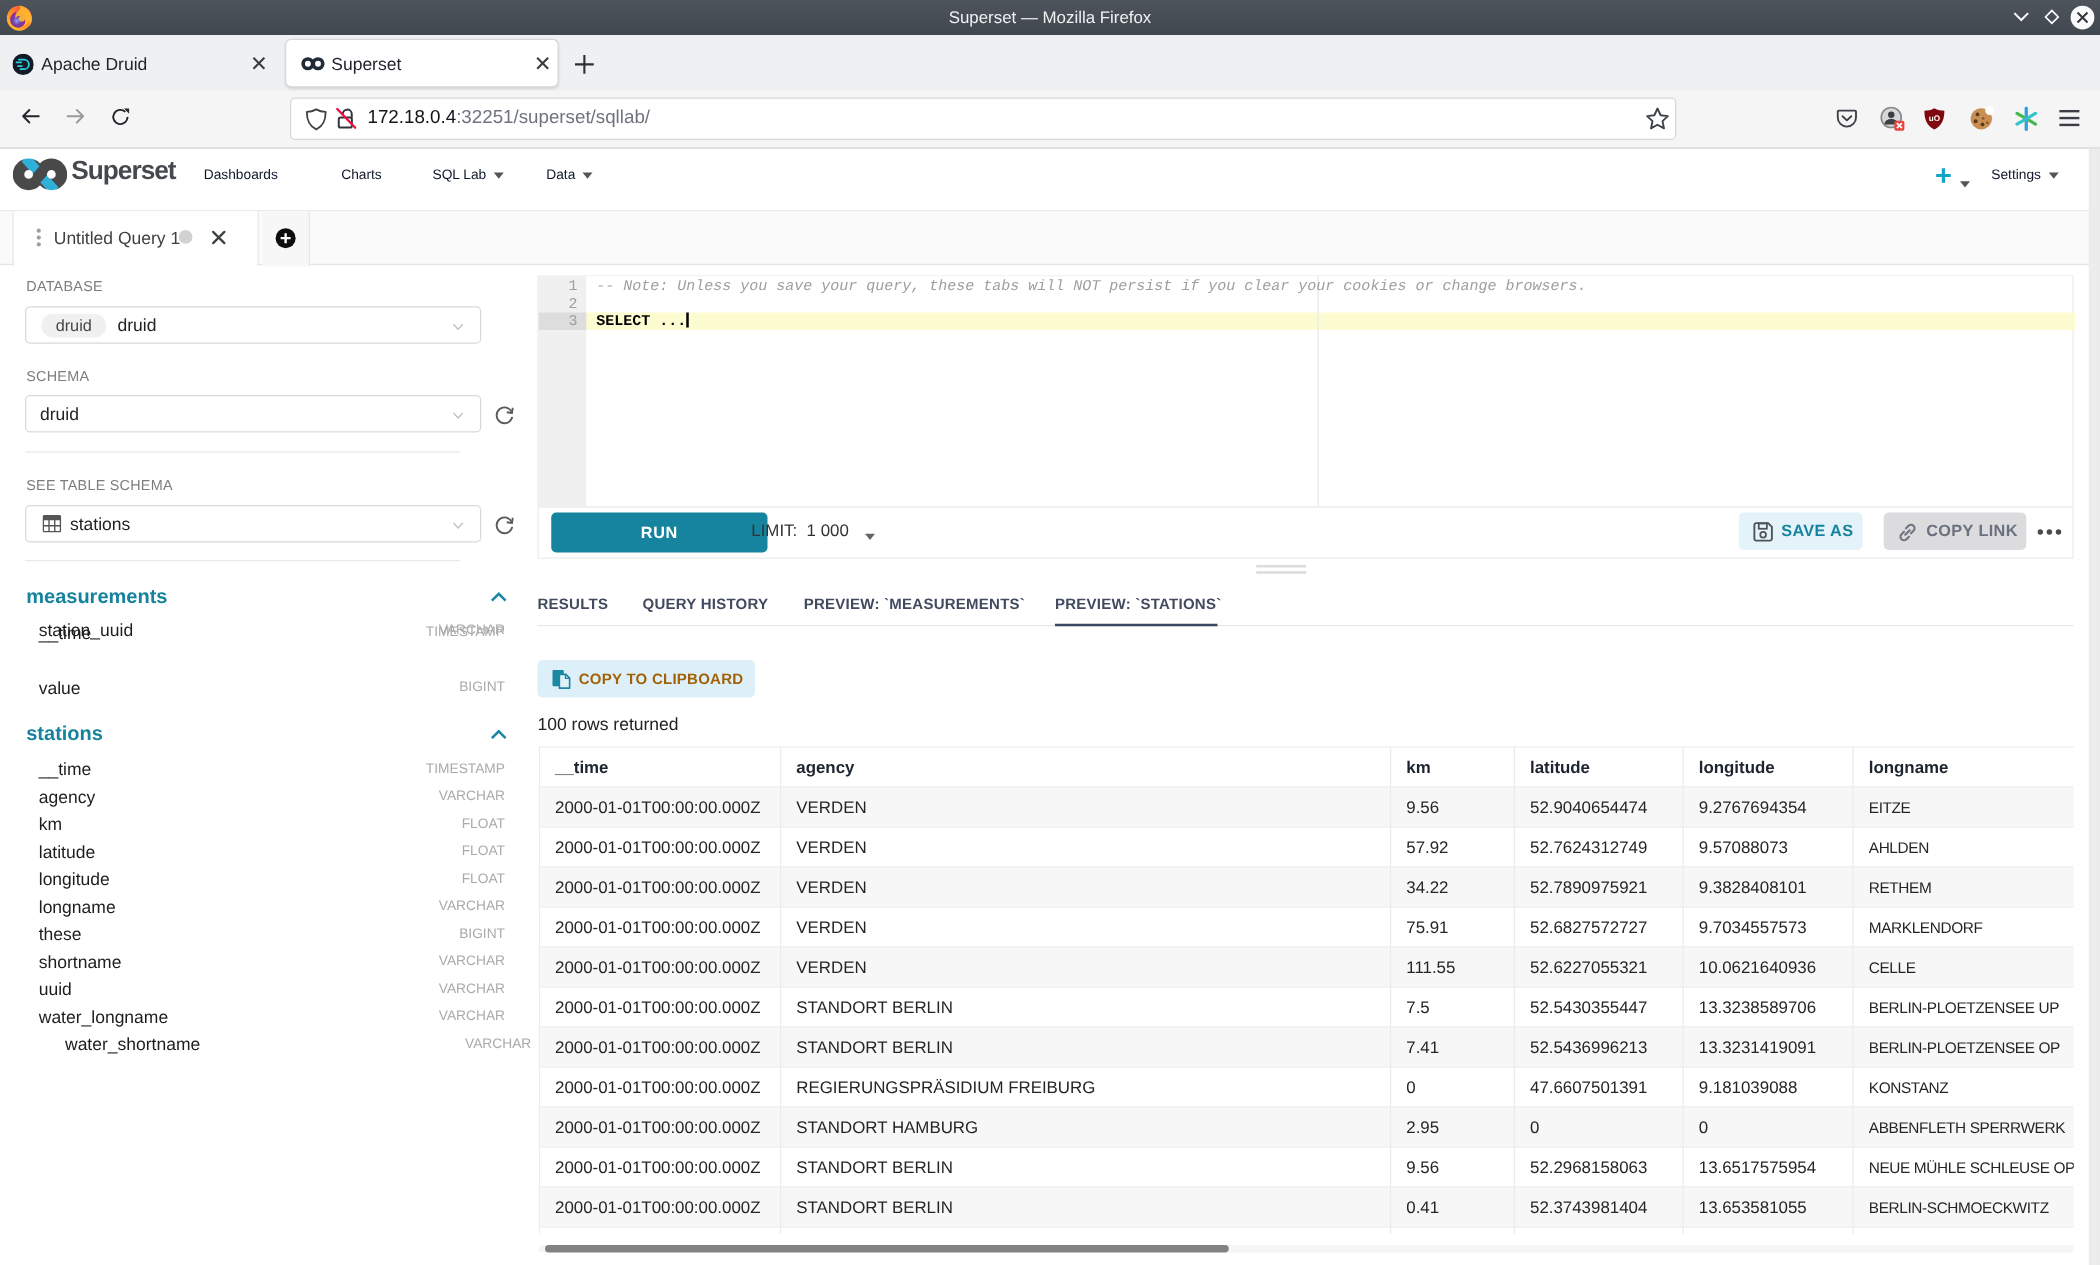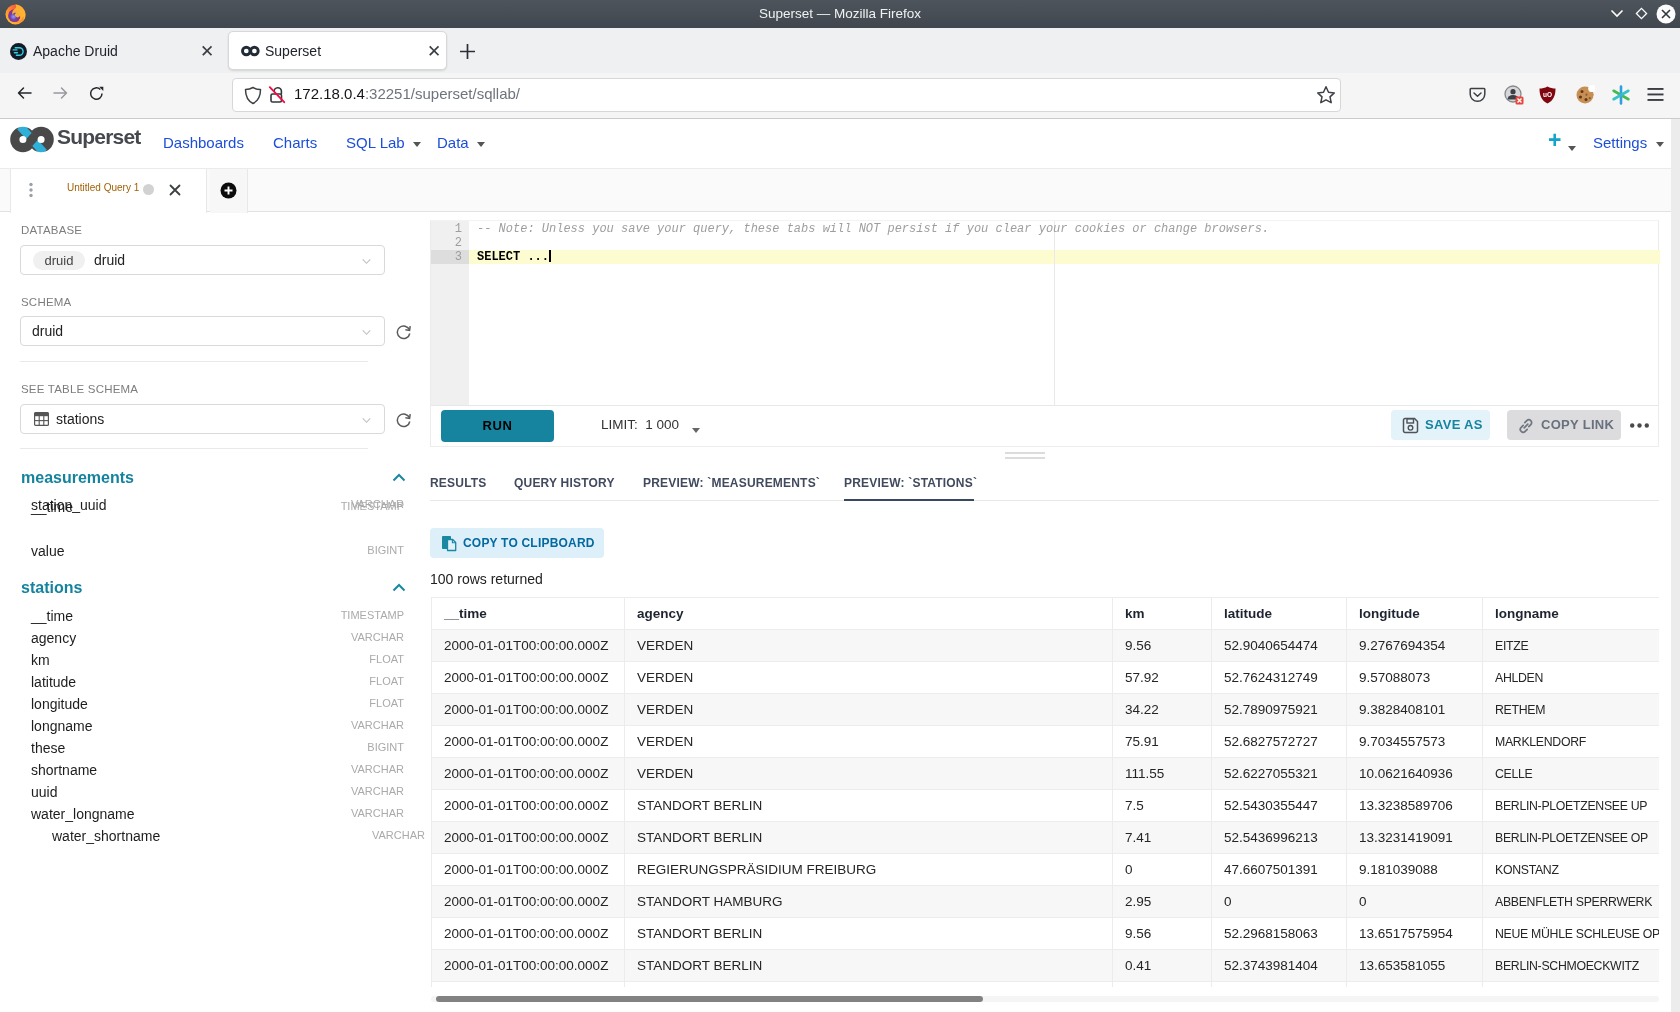--- a/index.html
+++ b/index.html
@@ -20,21 +20,21 @@
 .tabclose { color:#3a3d42; font-size:17px; }
 #urlrow { left:0; top:73px; width:1680px; height:46px; background:#f5f5f6;
   border-bottom:1px solid #cbcbce; }
 #urlbox { left:232px; top:78px; width:1109px; height:34px; background:#fff;
   border:1px solid #d7d7da; border-radius:4px; }
 #urltext { left:294px; top:85px; font-size:15px; color:#15141a; }
 #urltext .dim { color:#6f737d; }
 
 
 #ssheader { left:0; top:119px; width:1680px; height:49px; background:#fff; }
-.navlink { font-size:15px; color:#1d4ed8; }
+.navlink { font-size:11px; color:#0f172a; }
 .caret { display:inline-block; width:0; height:0; border-left:4px solid transparent;
   border-right:4px solid transparent; border-top:5px solid #555; vertical-align:middle; }
 
 
 #qtabrow { left:0; top:168px; width:1680px; height:44px; background:#fafafa;
   border-top:1px solid #ebebeb; border-bottom:1px solid #e2e2e2; }
 #qtab1 { left:10px; top:0px; width:197px; height:44px; background:#fff;
   border-left:1px solid #e8e8e8; border-right:1px solid #e8e8e8; }
 #qtab2 { left:210px; top:0px; width:38px; height:44px; background:#f7f7f7;
   border-right:1px solid #e8e8e8; }
@@ -59,22 +59,22 @@
 .codeline { position:absolute; left:46px; font-family:"Liberation Mono",monospace;
   font-size:12px; white-space:pre; }
 #yellowband { left:38px; top:29px; width:1191px; height:14px; background:#fdfbd0; }
 #gutter3 { left:0; top:29px; width:38px; height:14px; background:#dddddd; }
 #printmargin { left:623px; top:0; width:1px; height:185px; background:#e9e9e9; }
 
 
 #toolbar { left:430px; top:405px; width:1229px; height:42px; background:#fff;
   border-top:1px solid #e8e8e8; border-bottom:1px solid #ededed;
   border-left:1px solid #ececec; border-right:1px solid #ececec; }
-#runbtn { left:10px; top:4px; width:113px; height:32px; background:#16849f;
-  border-radius:4px; color:#000000; font-size:13px; font-weight:bold; letter-spacing:0.6px;
+#runbtn { left:10px; top:4px; width:173px; height:32px; background:#16849f;
+  border-radius:4px; color:#ffffff; font-size:13px; font-weight:bold; letter-spacing:0.6px;
   text-align:center; line-height:32px; }
 #saveas { left:960px; top:4px; width:99px; height:30px; background:#e4f2f9;
   border-radius:4px; }
 #copylink { left:1076px; top:4px; width:114px; height:30px; background:#dcdcde;
   border-radius:4px; }
 .btntext-teal { color:#16849f; font-size:13px; font-weight:bold; letter-spacing:0.3px; }
 .btntext-gray { color:#69707e; font-size:13px; font-weight:bold; letter-spacing:0.3px; }
 
 
 .rtab { font-size:12px; font-weight:bold; color:#414a5e; letter-spacing:0.2px; }
@@ -255,21 +255,21 @@
 
   <div class="abs" id="qtabrow">
     <div class="abs" id="qtab1"></div>
     <div class="abs" id="qtab2"></div>
   </div>
   <svg class="abs" style="left:29px; top:182px;" width="4" height="16" viewBox="0 0 4 16">
     <circle cx="2" cy="2.5" r="1.7" fill="#9aa0a6"></circle>
       <circle cx="2" cy="8" r="1.7" fill="#9aa0a6"></circle>
       <circle cx="2" cy="13.5" r="1.7" fill="#9aa0a6"></circle>
   </svg>
-  <div class="abs" style="left:43px; top:182px; color:#a16207; font-size:10px;margin-left:24px;">Untitled Query 1</div>
+  <div class="abs" style="left:43px; top:182px; color:#404040; font-size:14px;">Untitled Query 1</div>
   <div class="abs" style="left:143px; top:184px; width:11px; height:11px; border-radius:50%; background:#d2d2d2;"></div>
   <svg class="abs" style="left:169px; top:184px;" width="12" height="12" viewBox="0 0 12 12">
     <path d="M1.5 1.5 L10.5 10.5 M10.5 1.5 L1.5 10.5" stroke="#3c4043" stroke-width="1.8" stroke-linecap="round"></path>
   </svg>
   <svg class="abs" style="left:220px; top:182px;" width="17" height="17" viewBox="0 0 17 17">
     <circle cx="8.5" cy="8.5" r="8" fill="#0c0c0c"></circle>
     <path d="M8.5 4.5 V12.5 M4.5 8.5 H12.5" stroke="#fff" stroke-width="1.9"></path>
   </svg>
 
   <div class="abs sblabel" style="left:21px; top:224px;">DATABASE</div>
@@ -380,21 +380,21 @@
   <div class="abs rtab" style="left:844px; top:476px;">PREVIEW: `STATIONS`</div>
   <div class="abs" id="rtabs-border"></div>
   <div class="abs" id="activeline"></div>
 
   <div class="abs" id="copyclip"></div>
   <svg class="abs" style="left:441px; top:535px;" width="17" height="17" viewBox="0 0 17 17">
     <rect x="1" y="1" width="9" height="13" rx="0.8" fill="#1a87a3"></rect>
     <path d="M6.5 4.5 h5.2 l3 3 v8 h-8.2 Z" fill="#e1f1f8" stroke="#1a87a3" stroke-width="1.3" stroke-linejoin="round"></path>
     <path d="M11.4 4.8 v2.9 h2.9" fill="none" stroke="#1a87a3" stroke-width="1.1"></path>
   </svg>
-  <div class="abs" style="left:463px; top:536px; color:#0369a1; font-size:12px; font-weight:bold; letter-spacing:0.2px;">COPY TO CLIPBOARD</div>
+  <div class="abs" style="left:463px; top:536px; color:#a16207; font-size:12px; font-weight:bold; letter-spacing:0.2px;">COPY TO CLIPBOARD</div>
   <div class="abs" style="left:430px; top:571px; font-size:14px; color:#222;">100 rows returned</div>
 
   <div class="abs" id="dtable">
       <table>
         <colgroup>
           <col style="width:193px">
           <col style="width:488px">
           <col style="width:99px">
           <col style="width:135px">
           <col style="width:136px">

